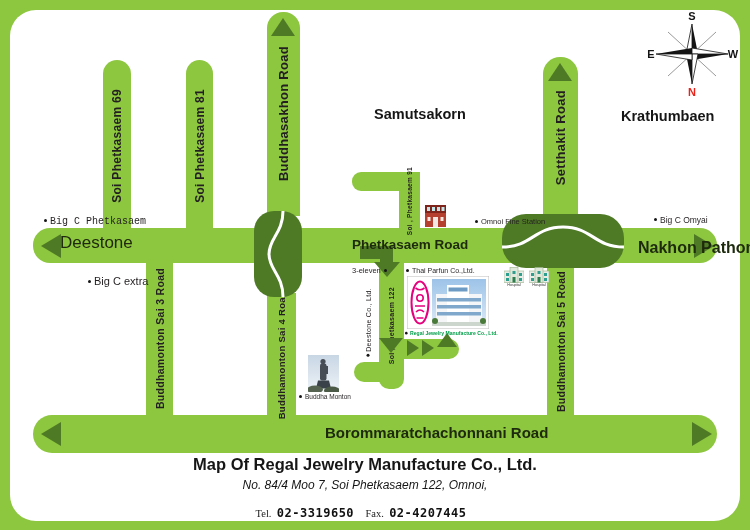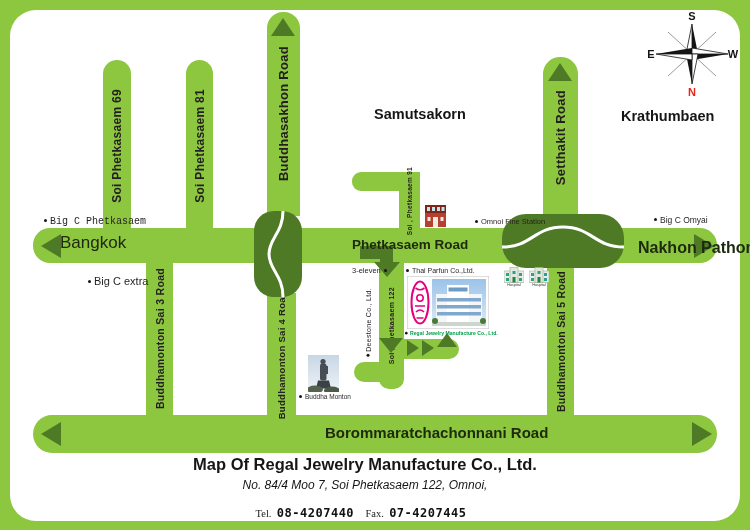--- a/index.html
+++ b/index.html
@@ -174,21 +174,21 @@
   <div class="tri" id="route-down2"></div>
   <div class="tri" id="route-right1"></div>
   <div class="tri" id="route-right2"></div>
   <div class="tri" id="route-up"></div>
 
   <div class="lbl" id="lbl-samutsakorn">
     <span>Samutsakorn</span></div>
   <div class="lbl" id="lbl-krathumbaen">
     <span>Krathumbaen</span></div>
   <div class="lbl" id="lbl-bangkok">
-    <span>Bangkok</span></div>
+    <span>Deestone</span></div>
   <div class="lbl" id="lbl-nakhon">
     <span>Nakhon Pathom</span></div>
   <div class="lbl" id="lbl-phetkasaem">
     <span>Phetkasaem Road</span></div>
   <div class="lbl" id="lbl-borom">
     <span>Borommaratchachonnani Road</span></div>
 
   <div class="lbl" id="lbl-big-c-phet">
     <span class="dot"></span><span>Big C Phetkasaem</span></div>
   <div class="lbl" id="lbl-big-c-extra">
@@ -303,17 +303,17 @@
     <text x="7" y="50" text-anchor="middle" font-size="11" font-weight="600" fill="#141414">E</text>
     <text x="89" y="50" text-anchor="middle" font-size="11" font-weight="600" fill="#141414">W</text>
   </svg>
 
   <div class="footer-line" id="footer-title">
     <span>Map Of  Regal Jewelry Manufacture Co., Ltd.</span></div>
   <div class="footer-line" id="footer-addr1">
     <span>No. 84/4 Moo 7, Soi Phetkasaem 122, Omnoi,</span></div>
   <div class="footer-line" id="footer-tel">
     <span class="tel-label">Tel.</span>
-    <span class="tel-num">08-4207440</span>
+    <span class="tel-num">02-3319650</span>
     <span class="tel-label">Fax.</span>
-    <span class="tel-num">07-4207445</span>
+    <span class="tel-num">02-4207445</span>
   </div>
 </div>
 
 </body></html>

